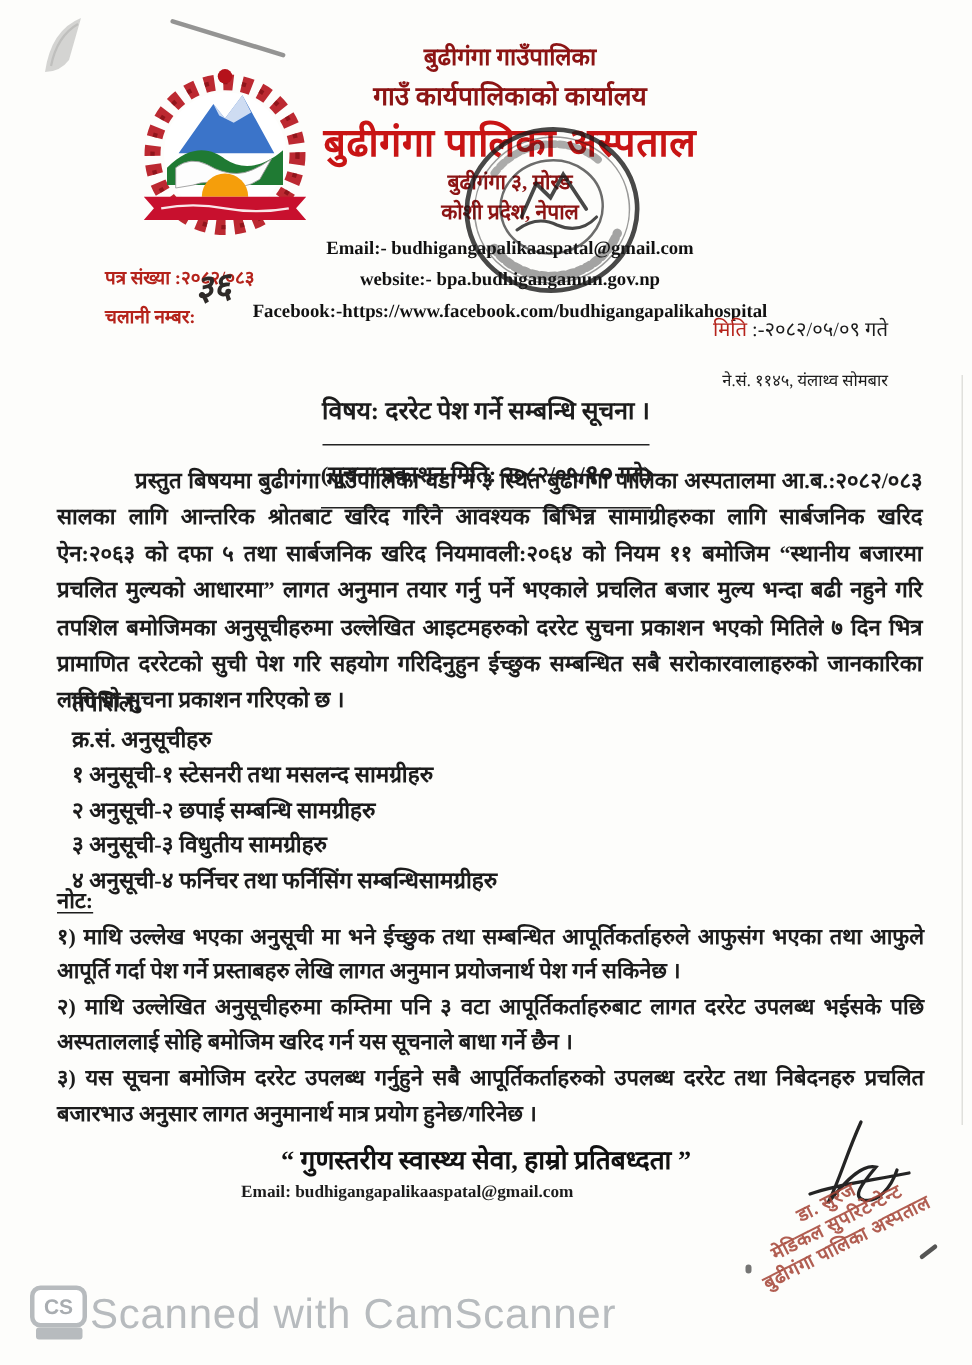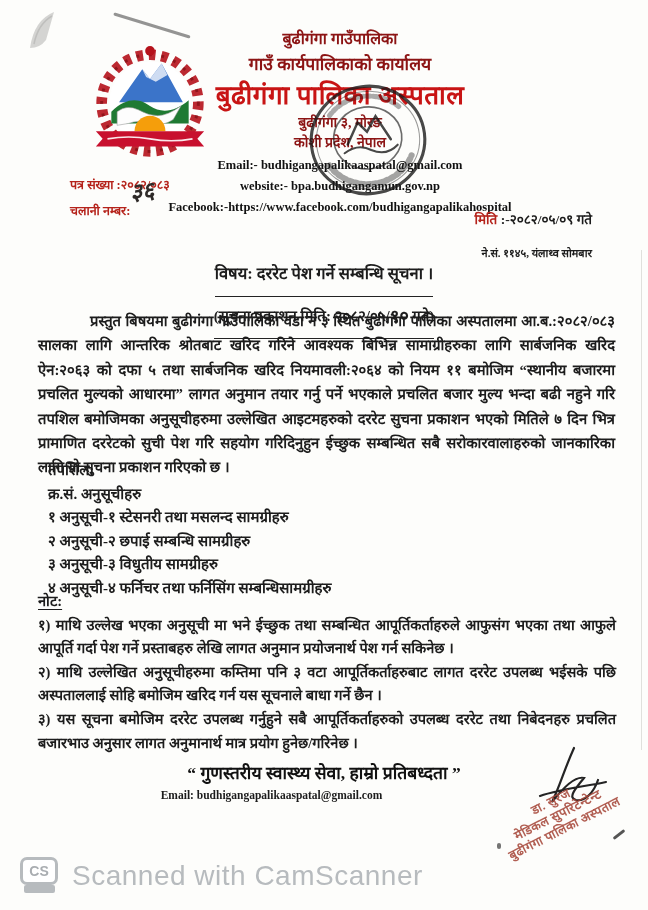--- a/index.html
+++ b/index.html
@@ -12,40 +12,40 @@
   
   .hdr-col{left:130px;top:30px;width:420px;text-align:center;line-height:1.15}
   .hdr-muni{font-size:16px;font-weight:700}
   .hdr-office{font-size:17.5px;font-weight:700;margin-top:6px}
   .hdr-hosp{font-size:26px;font-weight:700;margin-top:6px;letter-spacing:.5px}
   .hdr-addr{font-size:14px;font-weight:700;margin-top:5px}
   .hdr-contact{font-size:12.5px;font-weight:700;margin-top:7px;color:#111;font-family:"Liberation Serif",serif}
   
   .meta-left{left:70px;top:172px;font-size:12.5px;font-weight:700;line-height:26px}
   .chalani-hand{left:130px;top:174px;font-size:23px;font-weight:700;color:#2e2a28;transform:rotate(-6deg);font-style:italic}
-  .date-col{left:360px;top:210px;width:232px;text-align:right;font-size:13.5px;font-weight:700}
+  .date-col{left:360px;top:210px;width:232px;text-align:right;font-size:13.5px;font-weight:400}
   .date-ns{font-size:11px;margin-top:17px}
   
   .subject{left:0;top:261px;width:648px;text-align:center;font-weight:700}
   .u{border-bottom:1.6px solid #232323;padding-bottom:12px;display:inline-block}
   .subj1{font-size:16.5px}
   .subj2{font-size:15px;margin-top:5px}
   .hand{display:inline-block;font-size:18px;transform:rotate(-5deg);position:relative;top:1px}
   
   .para{left:38px;top:309px;width:577px;font-size:14.8px;line-height:24.4px;font-weight:700;text-align:justify;text-indent:52px}
   .sched{left:48px;top:459px;width:560px;font-size:15px;line-height:23.6px;font-weight:700}
   .notes{left:38px;top:590px;width:578px;font-size:14.6px;line-height:23.6px;font-weight:700;text-align:justify}
   .notes p{margin:0}
   .notes .nh{text-decoration:underline;text-underline-offset:3px;text-align:left}
   
   .slogan{left:0;top:760px;width:648px;text-align:center;font-size:17.5px;font-weight:700;color:#111}
   .femail{left:0;top:789px;width:543px;text-align:center;font-size:11.5px;font-weight:700}
   .stamp-red{left:448px;top:793px;width:220px;transform:rotate(-27deg);color:rgba(166,72,58,.88);font-size:12.5px;line-height:15px;font-weight:700;text-align:center;letter-spacing:.5px}
   
-  .cam{left:20px;top:856px;height:40px;display:flex;align-items:center;gap:12px}
+  .cam{left:20px;top:856px;height:40px;display:flex;align-items:center;}
   .cs-icon{position:relative;width:40px;height:38px}
   .cs-box{position:absolute;left:0;top:0;width:32px;height:22px;border:3px solid #b7bbbe;border-radius:7px;background:#fff;display:flex;align-items:center;justify-content:center;font-family:"Liberation Sans",sans-serif;font-weight:700;font-size:14px;color:#a9adb1}
   .cs-lip{position:absolute;left:4px;top:28px;width:31px;height:8px;background:#b7bbbe;border-radius:2px}
   .cam-text{font-family:Liberation Sans, sans-serif;font-size:28px;color:#b7bbbe;letter-spacing:.5px}
   
   .pen-mark{left:112px;top:24px;width:80px;height:2.5px;background:#4f4f4f;opacity:.6;border-radius:2px;transform:rotate(17deg)}
   .mark1{left:612px;top:833px;width:14px;height:3px;background:#2a2a2a;transform:rotate(-38deg);border-radius:2px;opacity:.8}
   .mark2{left:497px;top:843px;width:4px;height:6px;background:#3a3a3a;border-radius:2px;opacity:.7}
   .crease{left:641px;top:250px;width:1px;height:500px;background:#e0e0dc}
 </style>

